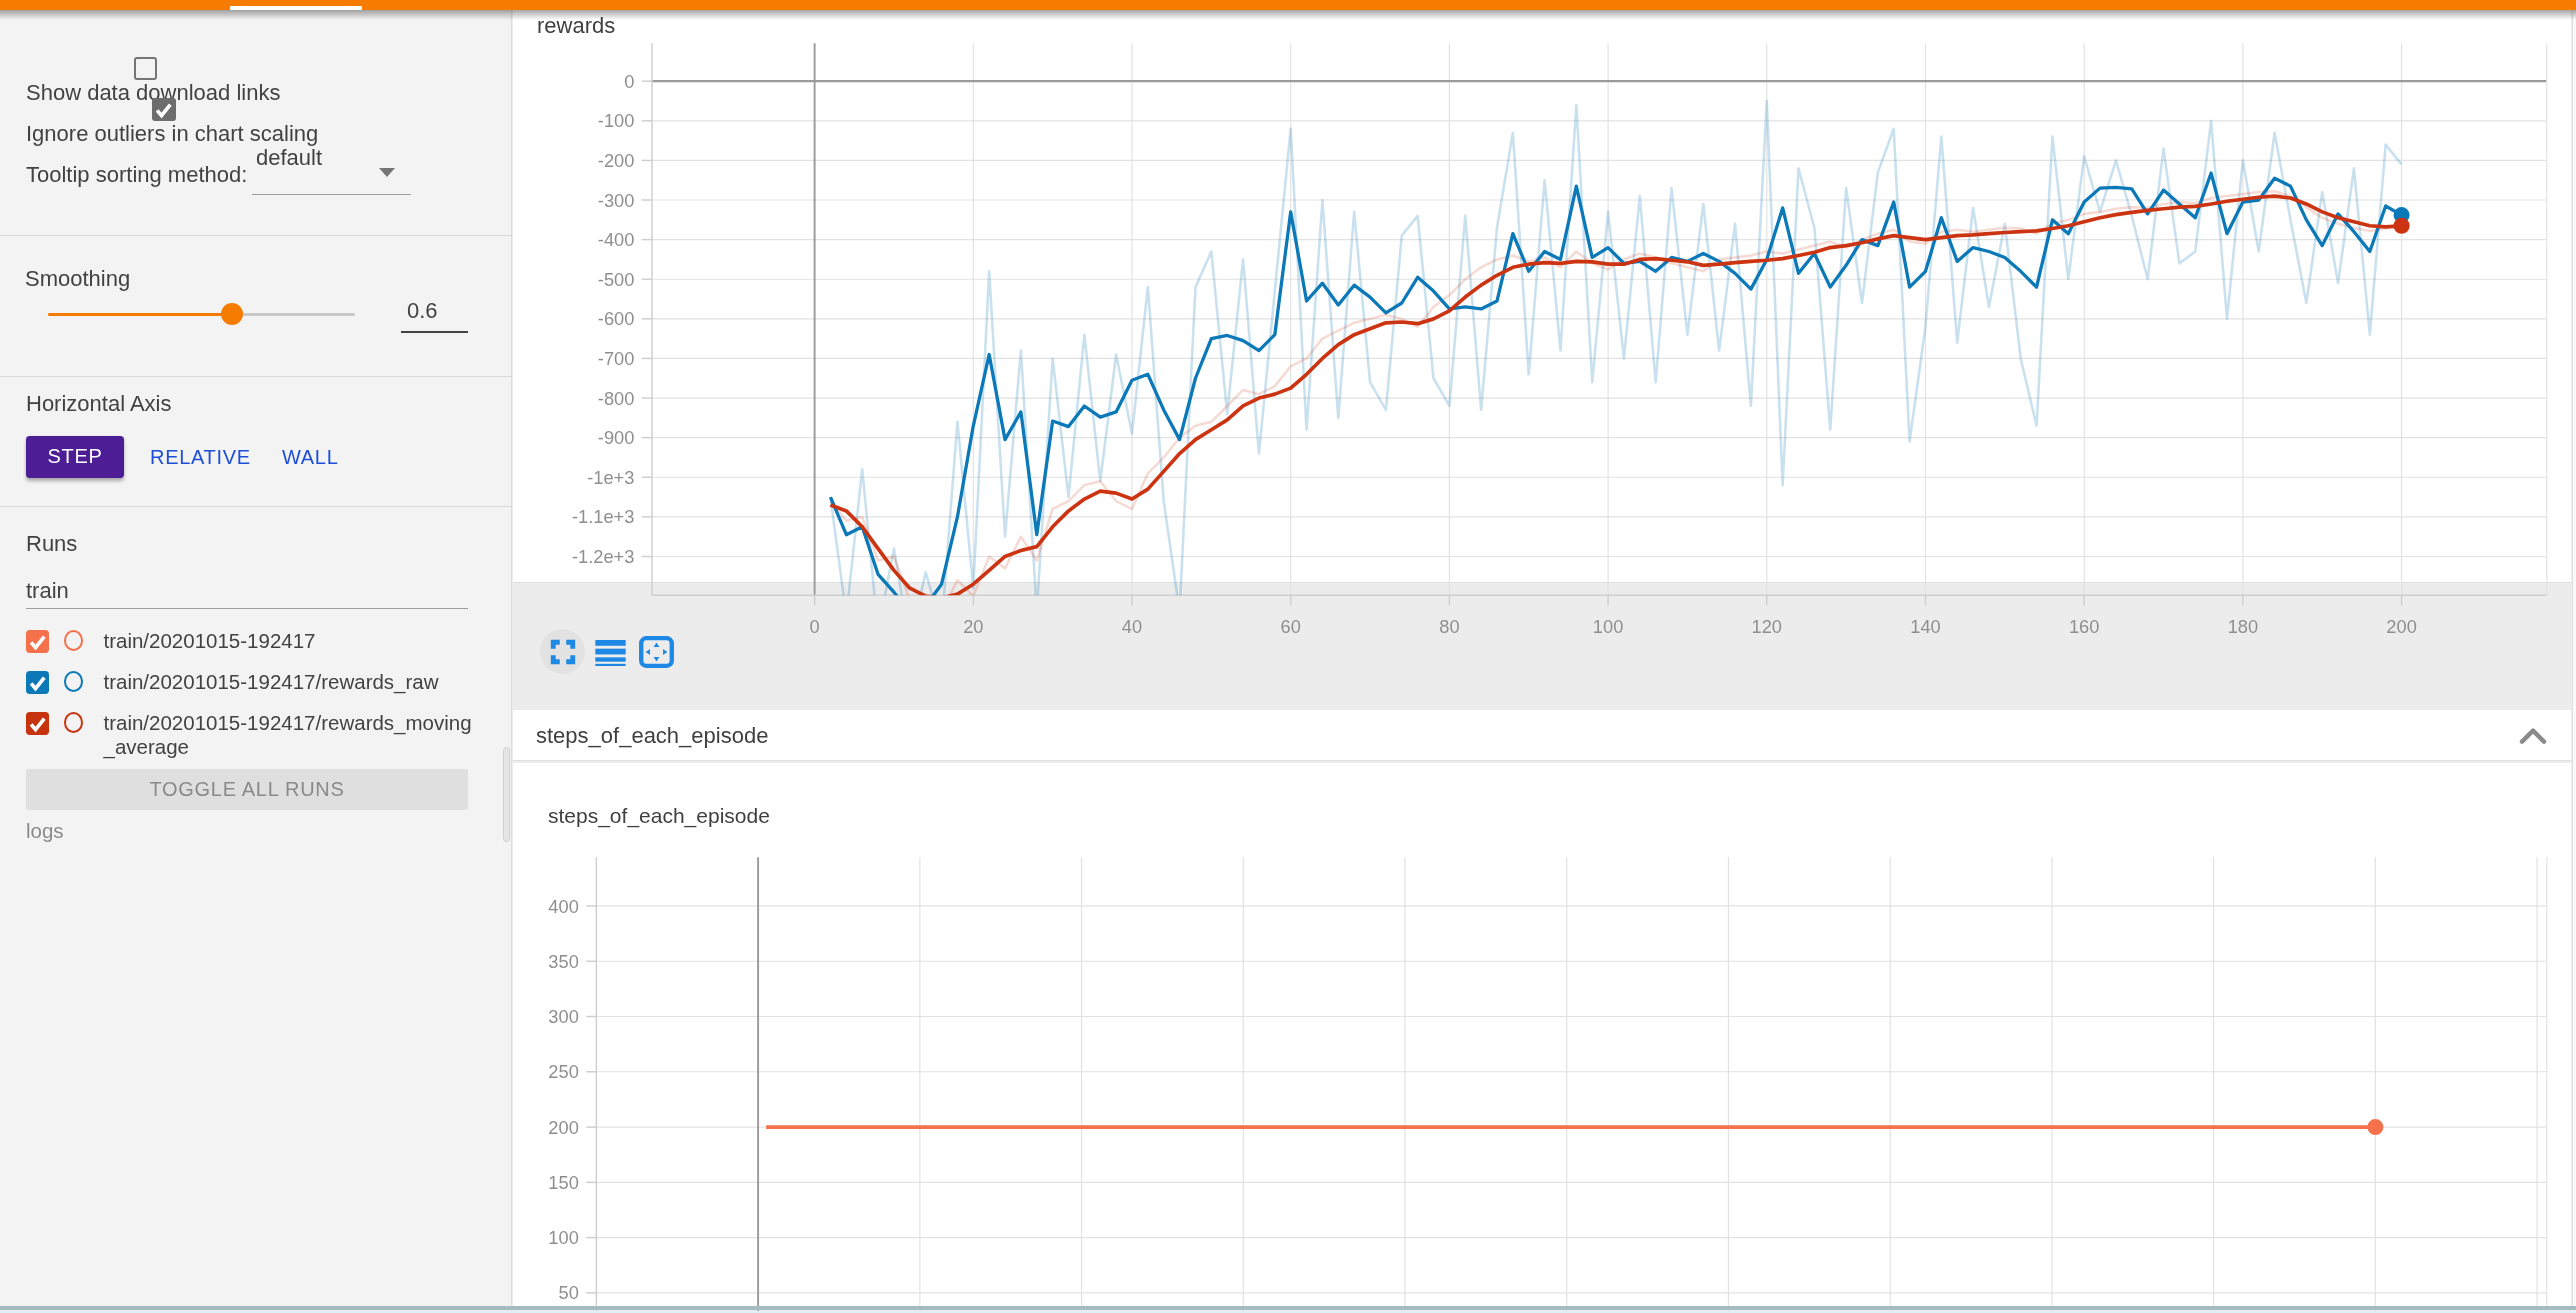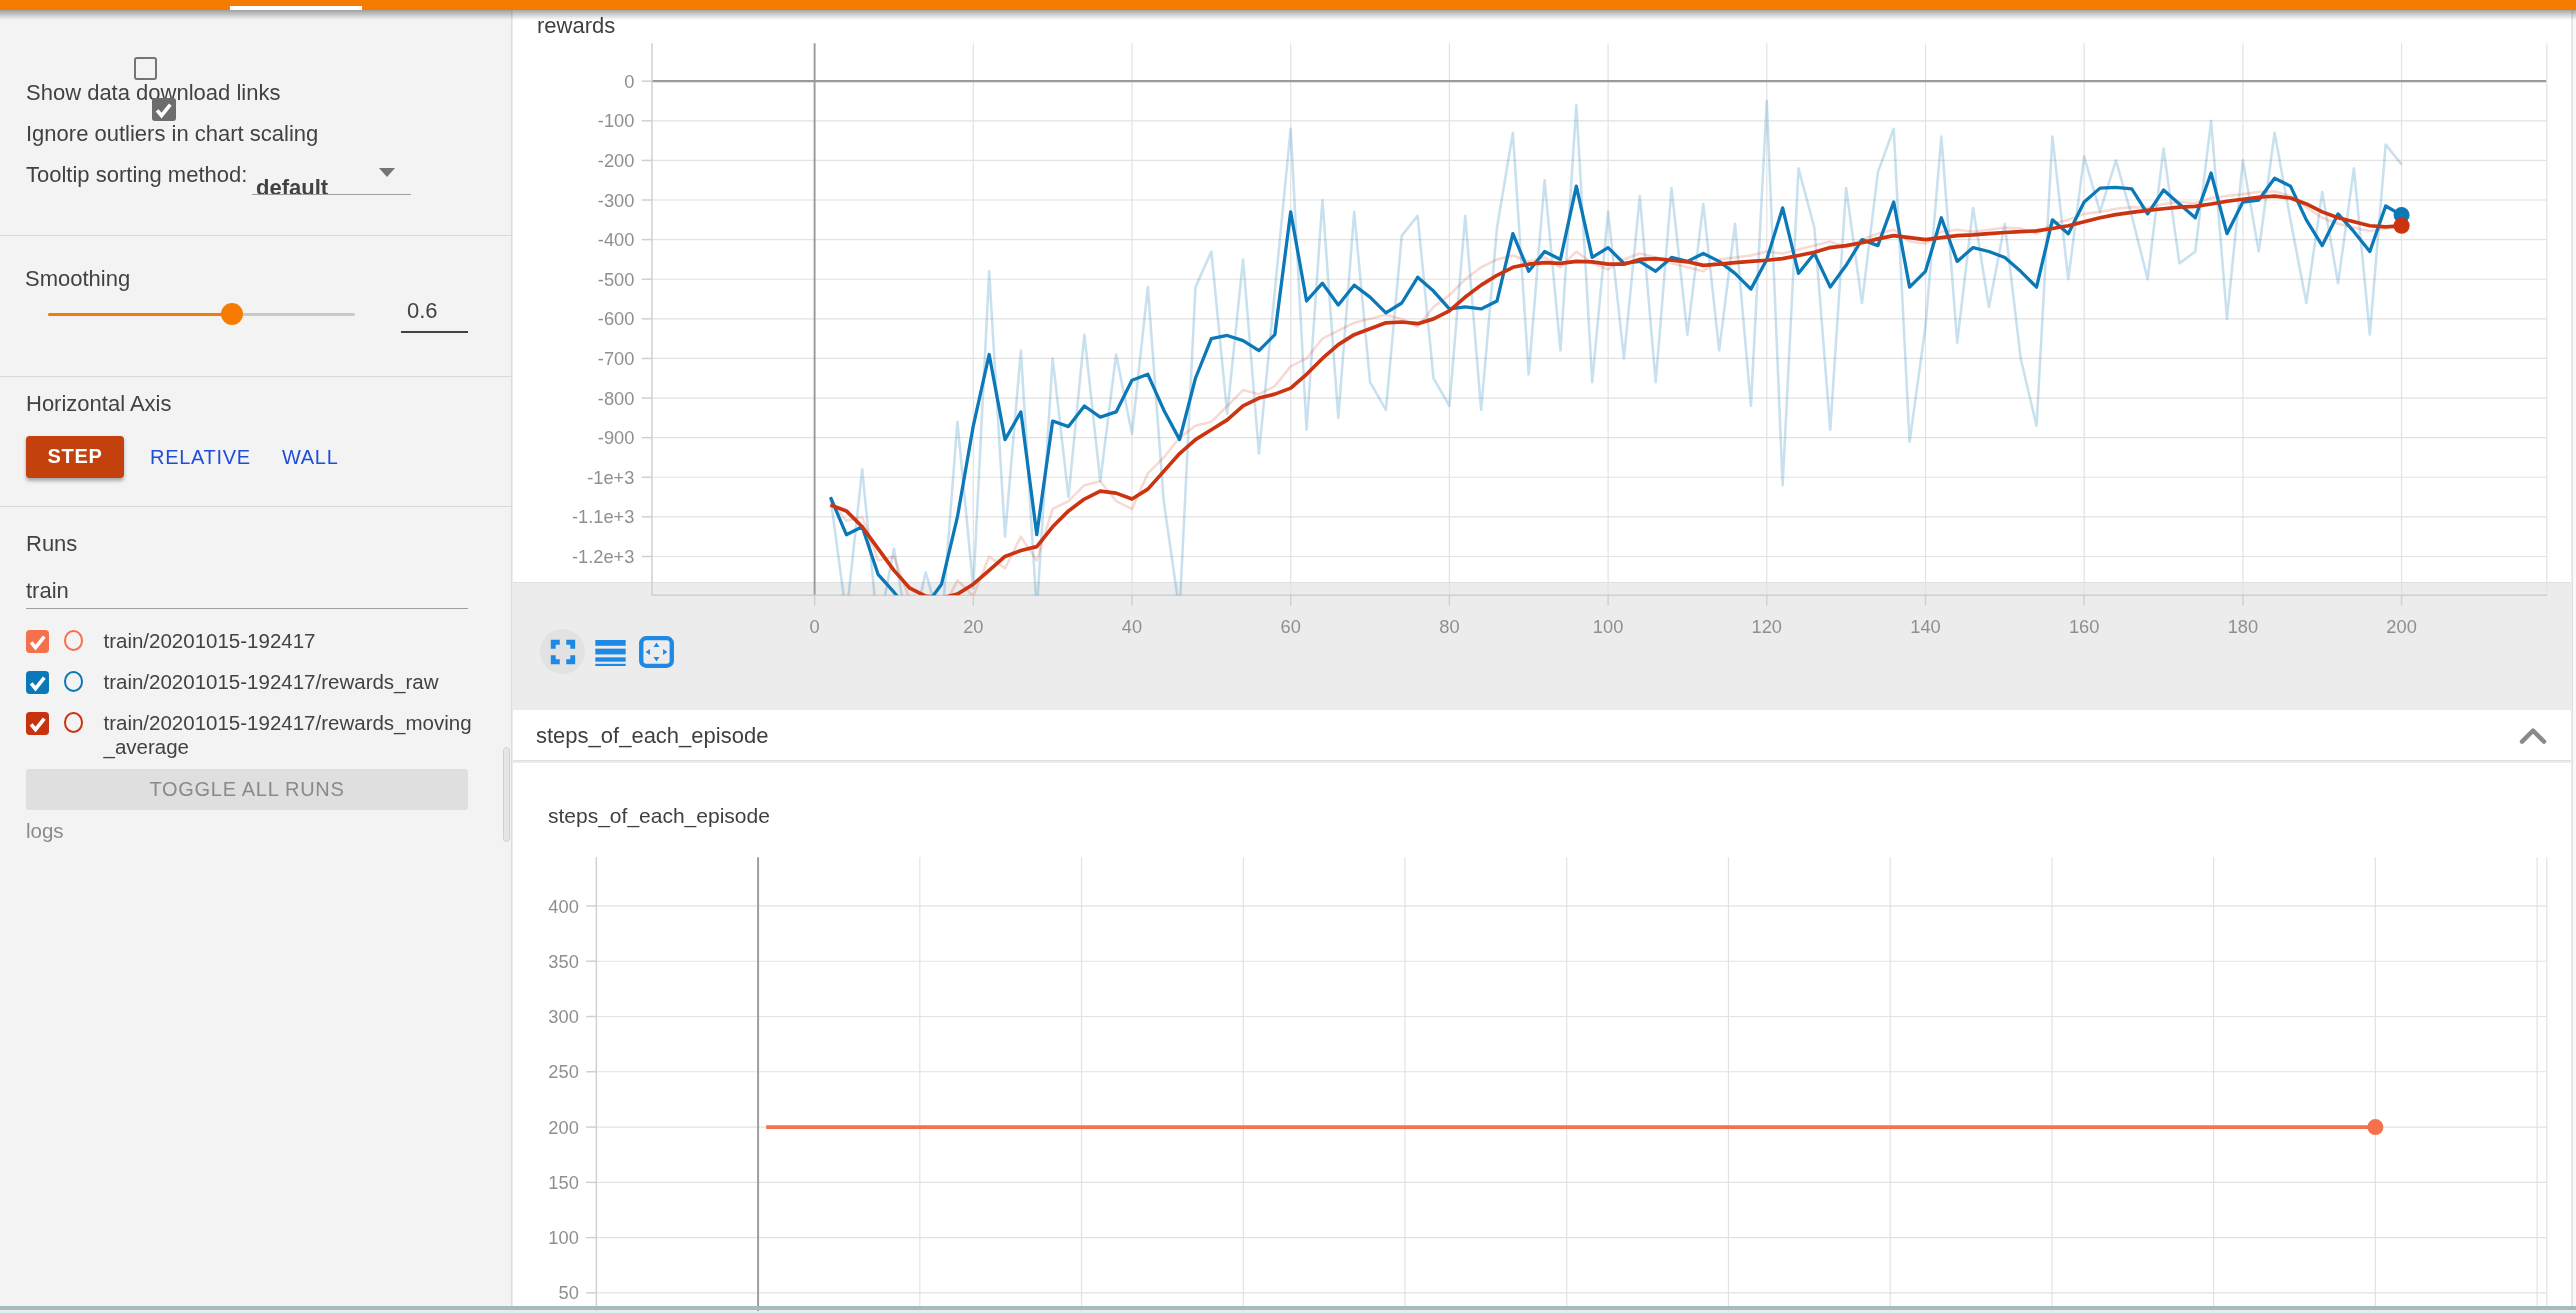--- a/index.html
+++ b/index.html
@@ -26,21 +26,21 @@
 
   .dd-arrow { width:0; height:0; border-left:8px solid transparent; border-right:8px solid transparent; border-top:9.5px solid #757575; position:absolute; }
   .underline { position:absolute; height:1.5px; background:#9e9e9e; }
 
   .slider-track { position:absolute; height:3.7px; background:#c9c9c9; border-radius:2.2px; }
   .slider-fill { position:absolute; height:3.7px; background:#f57c00; border-radius:2.2px; left:0; top:0; }
   .slider-thumb { position:absolute; width:22px; height:22px; border-radius:50%; background:#f57c00; top:-9.5px; }
   .value-box { position:absolute; border-bottom:2.2px solid #424242; font-size:22px; color:#424242; }
 
   .axis-btn { position:absolute; font-size:20px; letter-spacing:0.7px; color:#1d4ed8; background:transparent; border:none; }
-  .axis-btn.selected { background:#c2410c; color:#ffffff; border-radius:3.7px; box-shadow:0 2.2px 3.7px rgba(0,0,0,0.3);font-weight:bold; }
+  .axis-btn.selected { background:#4c1d95; color:#ffffff; border-radius:3.7px; box-shadow:0 2.2px 3.7px rgba(0,0,0,0.3); }
 
   .run-row { position:absolute; left:26px; display:flex; align-items:flex-start; }
   .run-box { width:23.4px; height:23.4px; border-radius:3.7px; margin-right:14.6px; position:relative; flex:none; margin-top:1.5px; }
   .run-circle { width:19px; height:20.5px; border-radius:50%; border:2.9px solid; background:transparent; margin-right:20.5px; flex:none; margin-top:1.5px; }
   .run-label { font-size:20.5px; color:#424242; width:372px; line-height:24px; word-break:break-all; }
 
   .toggle-btn { position:absolute; left:26px; width:442px; height:41px; background:#dfdfdf; color:#8a8a8a;
                 font-size:20px; letter-spacing:0.7px; border:none; border-radius:2.9px; text-align:center; line-height:41px; }
 
   
@@ -79,21 +79,21 @@
   <div class="cb-row" style="top:88px;">
     <span class="cb-box checked-gray">
         <svg class="cb-check" viewBox="0 0 32 32">
           <polyline points="7,17 13,24 25,9" fill="none" stroke="#fff" stroke-width="5" stroke-linecap="butt"></polyline>
         </svg>
       </span>
     <span class="sb-label">Ignore outliers in chart scaling</span>
   </div>
 
   <div class="sb-abs sb-label" style="left:26px; top:152px;">Tooltip sorting method:</div>
-  <div class="sb-abs sb-label" style="left:256px; top:165px;font-weight:bold;">default</div>
+  <div class="sb-abs sb-label" style="left:256px; top:135px;">default</div>
   <div class="dd-arrow" style="left:379px; top:158px;"></div>
   <div class="underline" style="left:252px; top:184px; width:159px;"></div>
 
   <div class="divider" style="top:225px;"></div>
 
   <div class="sb-abs sb-label" style="left:25px; top:244px;margin-top:12px;">Smoothing</div>
   <div class="slider-track" style="left:48px; top:303px; width:307px;">
     <div class="slider-fill" id="slider-fill" style="width: 184px;"></div>
     <div class="slider-thumb" id="slider-thumb" style="left: 173px;"></div>
   </div>

